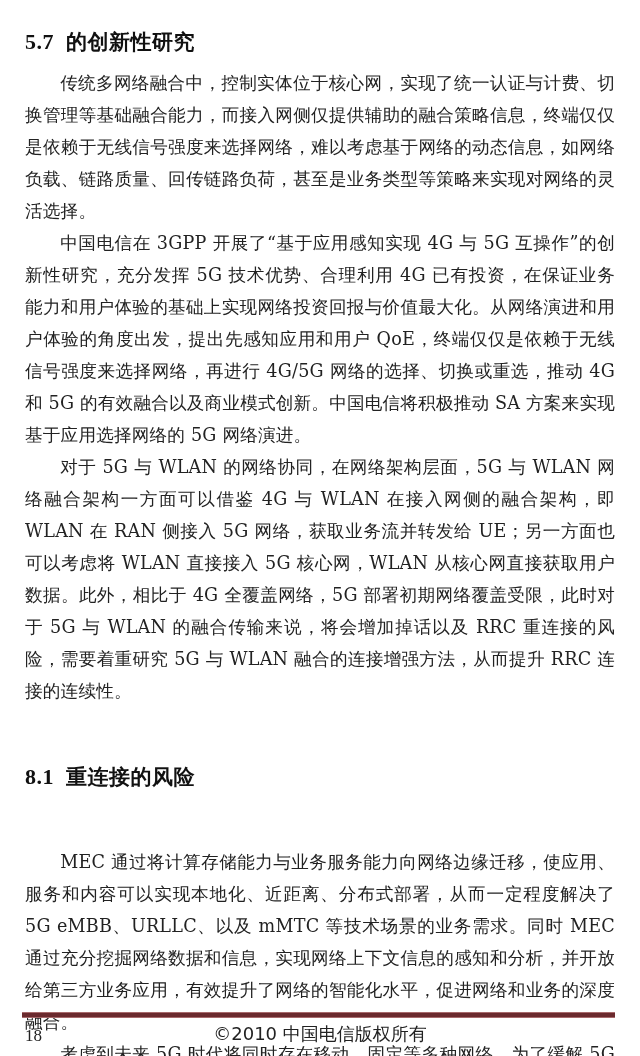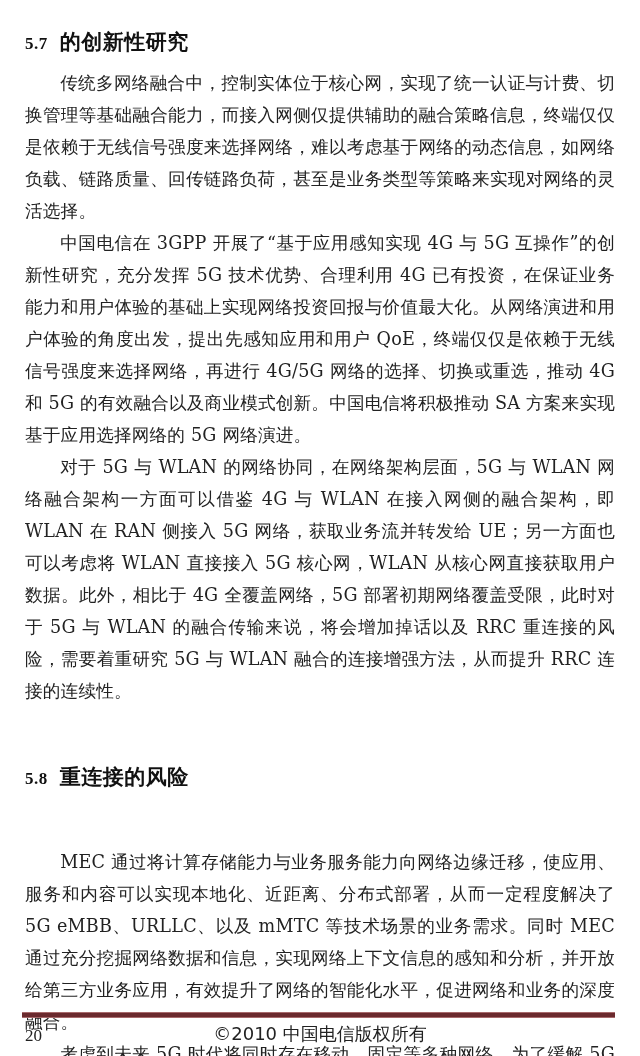--- a/index.html
+++ b/index.html
@@ -28,21 +28,21 @@
     color: #111;
     margin: 0;
     height: 34px;
     line-height: 34px;
     letter-spacing: 0.5px;
   }
   .heading .num {
     display: inline-block;
     margin-right: 12px;
     font-family: "Liberation Serif", serif;
-    font-size: 17px;
+    font-size: 22px;
   }
   .para {
     margin: 0;
     font-size: 17.6px;
     line-height: 32px;
     text-align: justify;
     text-indent: 2em;
     letter-spacing: 0.2px;
     color: #222;
   }
@@ -89,24 +89,24 @@
     <span class="num">5.7</span><span>的创新性研究</span>
   </h2>
 
   <div id="p1">
     <p class="para">传统多网络融合中，控制实体位于核心网，实现了统一认证与计费、切换管理等基础融合能力，而接入网侧仅提供辅助的融合策略信息，终端仅仅是依赖于无线信号强度来选择网络，难以考虑基于网络的动态信息，如网络负载、链路质量、回传链路负荷，甚至是业务类型等策略来实现对网络的灵活选择。</p>
     <p class="para">中国电信在 3GPP 开展了“基于应用感知实现 4G 与 5G 互操作”的创新性研究，充分发挥 5G 技术优势、合理利用 4G 已有投资，在保证业务能力和用户体验的基础上实现网络投资回报与价值最大化。从网络演进和用户体验的角度出发，提出先感知应用和用户 QoE，终端仅仅是依赖于无线信号强度来选择网络，再进行 4G/5G 网络的选择、切换或重选，推动 4G 和 5G 的有效融合以及商业模式创新。中国电信将积极推动 SA 方案来实现基于应用选择网络的 5G 网络演进。</p>
     <p class="para">对于 5G 与 WLAN 的网络协同，在网络架构层面，5G 与 WLAN 网络融合架构一方面可以借鉴 4G 与 WLAN 在接入网侧的融合架构，即 WLAN 在 RAN 侧接入 5G 网络，获取业务流并转发给 UE；另一方面也可以考虑将 WLAN 直接接入 5G 核心网，WLAN 从核心网直接获取用户数据。此外，相比于 4G 全覆盖网络，5G 部署初期网络覆盖受限，此时对于 5G 与 WLAN 的融合传输来说，将会增加掉话以及 RRC 重连接的风险，需要着重研究 5G 与 WLAN 融合的连接增强方法，从而提升 RRC 连接的连续性。</p>
   </div>
 
   <h2 class="heading" id="h58">
-    <span class="num">5.8</span><span>重连接的风险</span>
+    <span class="num">8.1</span><span>重连接的风险</span>
   </h2>
 
   <div id="p6">
     <p class="para">MEC 通过将计算存储能力与业务服务能力向网络边缘迁移，使应用、服务和内容可以实现本地化、近距离、分布式部署，从而一定程度解决了 5G eMBB、URLLC、以及 mMTC 等技术场景的业务需求。同时 MEC 通过充分挖掘网络数据和信息，实现网络上下文信息的感知和分析，并开放给第三方业务应用，有效提升了网络的智能化水平，促进网络和业务的深度融合。</p>
     <p class="para">考虑到未来 5G 时代将同时存在移动、固定等多种网络，为了缓解 5G 移动</p>
   </div>
 </div>
 
 <div class="footer-bar"></div>
-<div class="footer-page">20</div>
+<div class="footer-page">18</div>
 <div class="footer-copy">©2010 中国电信版权所有</div>
 
 </body></html>

